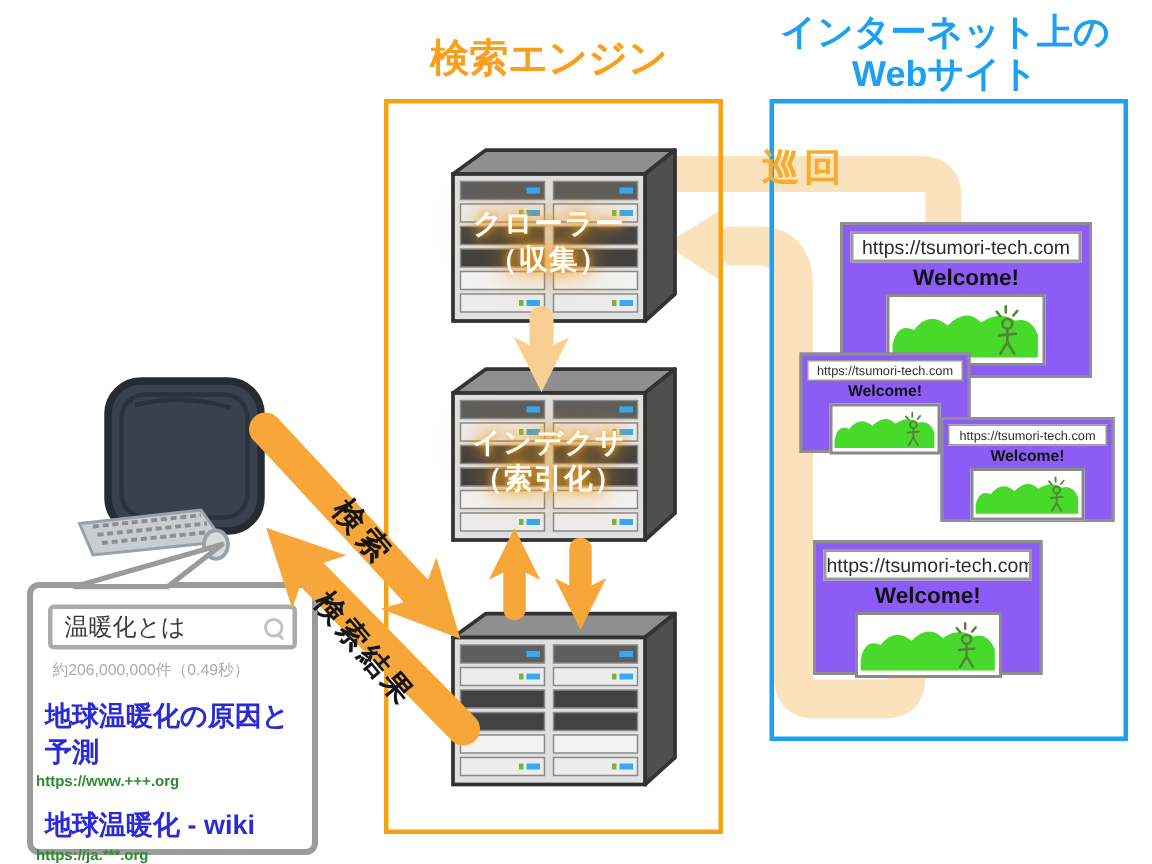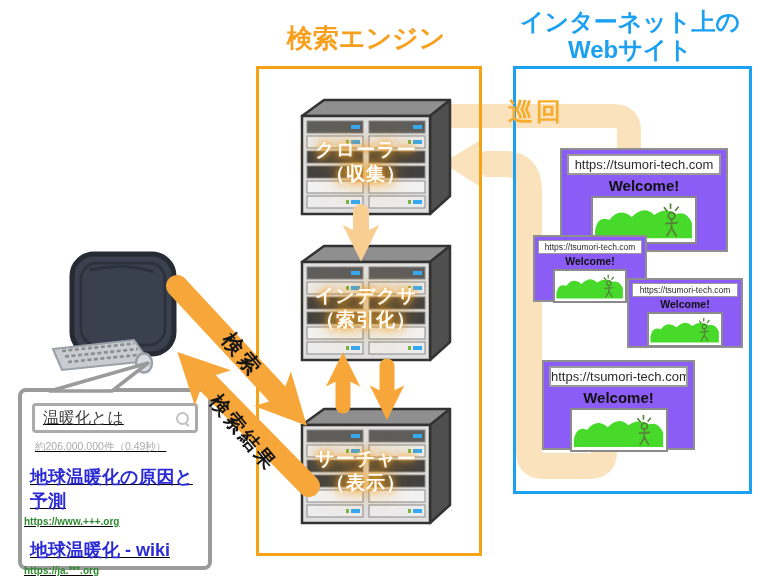--- a/index.html
+++ b/index.html
@@ -55,21 +55,21 @@
   .diag-label{position:absolute;z-index:50;font-weight:bold;color:#141414;
     transform-origin:left top;white-space:nowrap;}
   #kensaku-label{left:237px;top:327px;font-size:21px;letter-spacing:4px;transform:rotate(50deg);}
   #kekka-label{left:224px;top:389px;font-size:20px;letter-spacing:3px;transform:rotate(50deg);}
 
   
   #computer{left:50px;top:248px;width:165px;height:135px;z-index:10;}
 
   
   #bubble{position:absolute;left:18px;top:388px;width:194px;height:182px;z-index:20;
-    background:#fff;border:4px solid #9B9B9B;border-radius:8px;box-sizing:border-box;text-decoration:underline;}
+    background:#fff;border:4px solid #9B9B9B;border-radius:8px;box-sizing:border-box;}
   #search-box{display:flex;align-items:center;margin:11px 10px 0;height:30px;
     border:3px solid #ABABAB;border-radius:4px;box-sizing:border-box;padding:0 6px 0 8px;}
   #search-query{flex:1;font-size:16px;color:#3a3a3a;white-space:nowrap;overflow:hidden;}
   .mag{position:relative;width:13px;height:13px;flex:none;}
   .mag::before{content:"";position:absolute;left:0;top:0;width:9px;height:9px;
     border:2px solid #C2C2C2;border-radius:50%;}
   .mag::after{content:"";position:absolute;left:10px;top:10px;width:5px;height:2px;
     background:#C2C2C2;transform:rotate(45deg);transform-origin:left top;}
   #result-stats{margin:7px 12px 0 13px;font-size:10.5px;color:#ABABAB;}
   .r-title{margin:11px 12px 0 8px;font-size:18px;font-weight:bold;color:#2B2BD5;}
@@ -165,24 +165,20 @@
       </svg>
     <div class="glowlabel">
       <div>インデクサ</div>
       <div>（索引化）</div>
     </div>
   </div>
   <div id="server-searcher" class="server">
     <svg width="156" height="118" viewBox="0 0 156 118">
         <use href="#rack"></use>
       </svg>
-    <div class="glowlabel">
-      <div>サーチャー</div>
-      <div>（表示）</div>
-    </div>
   </div>
 
   <div id="card-1" class="card card-lg">
     <div class="urlbar">https://tsumori-tech.com</div>
     <div class="welcome">Welcome!</div>
     <svg class="shot" width="102" height="44" viewBox="0 0 100 40">
         <use href="#site-image"></use>
       </svg>
   </div>
   <div id="card-2" class="card card-sm">

